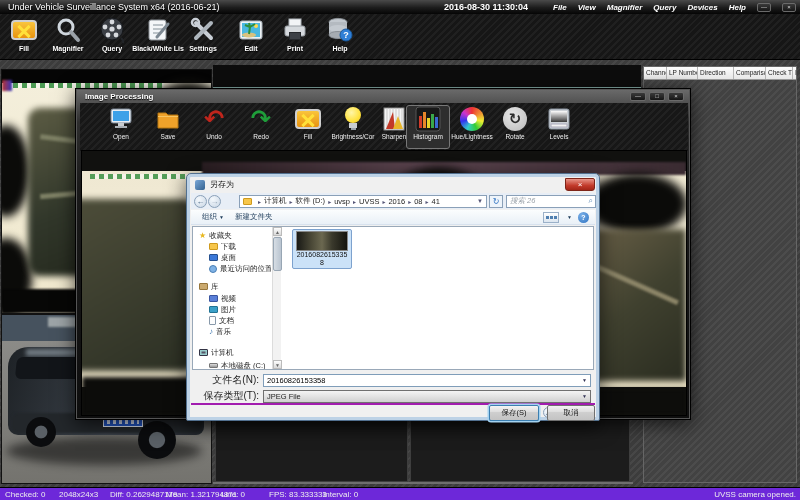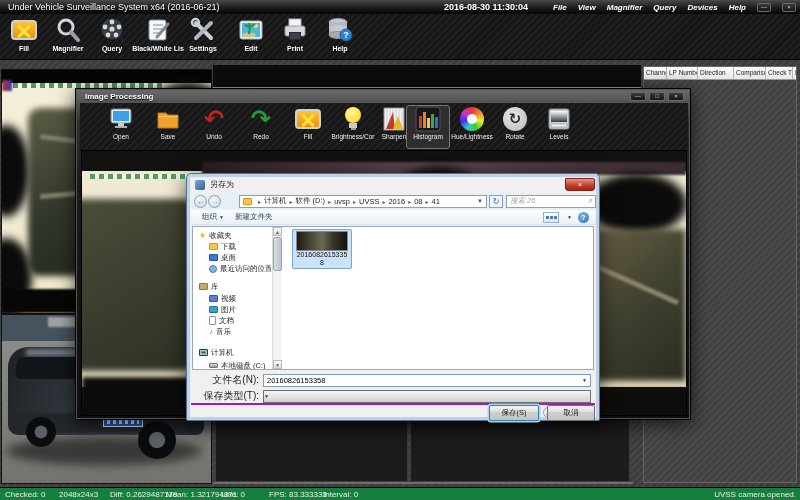--- a/index.html
+++ b/index.html
@@ -78,21 +78,21 @@
   .cvw-p2 { left:197px; top:352px; width:220px; height:65px; background:#1c1c1c; border:1px solid #3e3e3e; }
   .cvw-bottom { left:0; top:417px; width:420px; height:2px; background:#6e6e6e; }
 
   .right-panel { position:absolute; left:643px; top:66px; width:154px; height:417px;
     border:1px solid #666; background:repeating-linear-gradient(135deg,#4c4c4c 0 2px,#424242 2px 5px); z-index:1; }
   .rt-header { display:flex; height:13px; background:linear-gradient(#fdfdfd,#e7e7e7); border-bottom:1px solid #999; }
   .rt-col { font-size:6.5px; color:#222; border-right:1px solid #b5b5b5; padding:2px 0 0 2px;
     white-space:nowrap; overflow:hidden; flex:0 0 auto; }
 
   
-  .statusbar { position:absolute; left:0; top:487px; width:800px; height:13px; background:#15803d;
+  .statusbar { position:absolute; left:0; top:487px; width:800px; height:13px; background:#6d28d9;
     border-top:1px solid #000; color:#eee; font-size:8px; z-index:6; }
   .statusbar span { position:absolute; top:2px; white-space:nowrap; }
 
   
   .ip-window { position:absolute; left:75px; top:88px; width:616px; height:332px; z-index:2;
     background:linear-gradient(#6b6b6b,#2e2e2e 10%,#1a1a1a 30%,#0e0e0e);
     border:1px solid #000; box-shadow:0 4px 18px rgba(0,0,0,.7), inset 0 0 0 1px #555; }
   .ip-titlebar { position:absolute; left:0; top:0; width:100%; height:14px; display:flex; align-items:center; }
   .ip-title { color:#fff; font-size:8px; font-weight:bold; margin-left:9px; text-shadow:0 1px 1px #000; }
   .ip-ctrl { margin-left:auto; display:flex; gap:3px; padding-right:6px; }
@@ -601,20 +601,21 @@
     <div class="sd-row" style="top:199px">
       <span class="row-label">文件名(N):</span>
       <div class="combo-input">
         <input type="text" value="20160826153358" style="">
         <span class="combo-arrow">▼</span>
       </div>
     </div>
     <div class="sd-row" style="top:215px">
       <span class="row-label">保存类型(T):</span>
       <div class="combo-sel">
+        <span class="val">JPEG File</span>
         <span class="combo-arrow">▼</span>
       </div>
     </div>
     <div class="sd-footer">
       <div class="hidefold">
         <span class="hf-circ">▲</span>
         <span class="hf-lbl">隐藏文件夹</span>
       </div>
     </div>
     <div class="btn7 btn-save">保存(S)</div>

